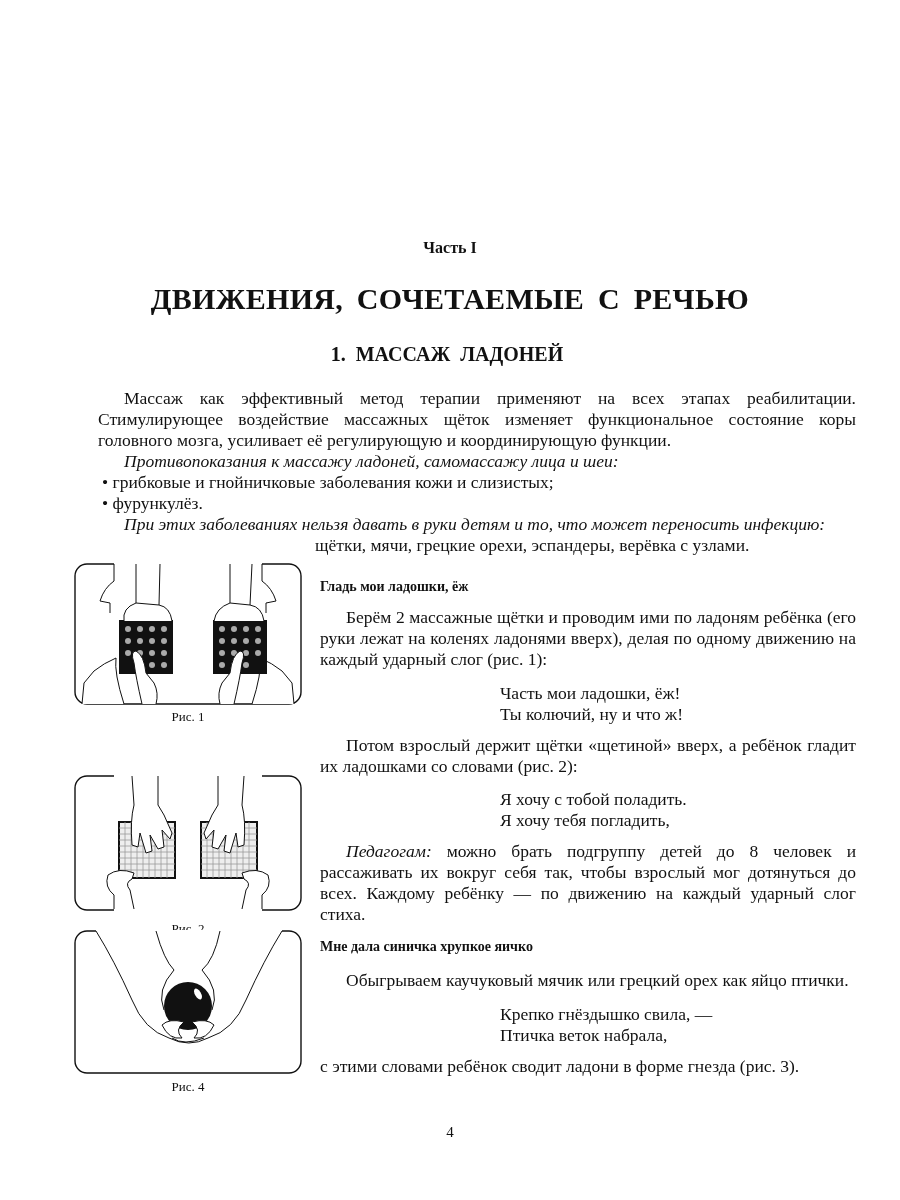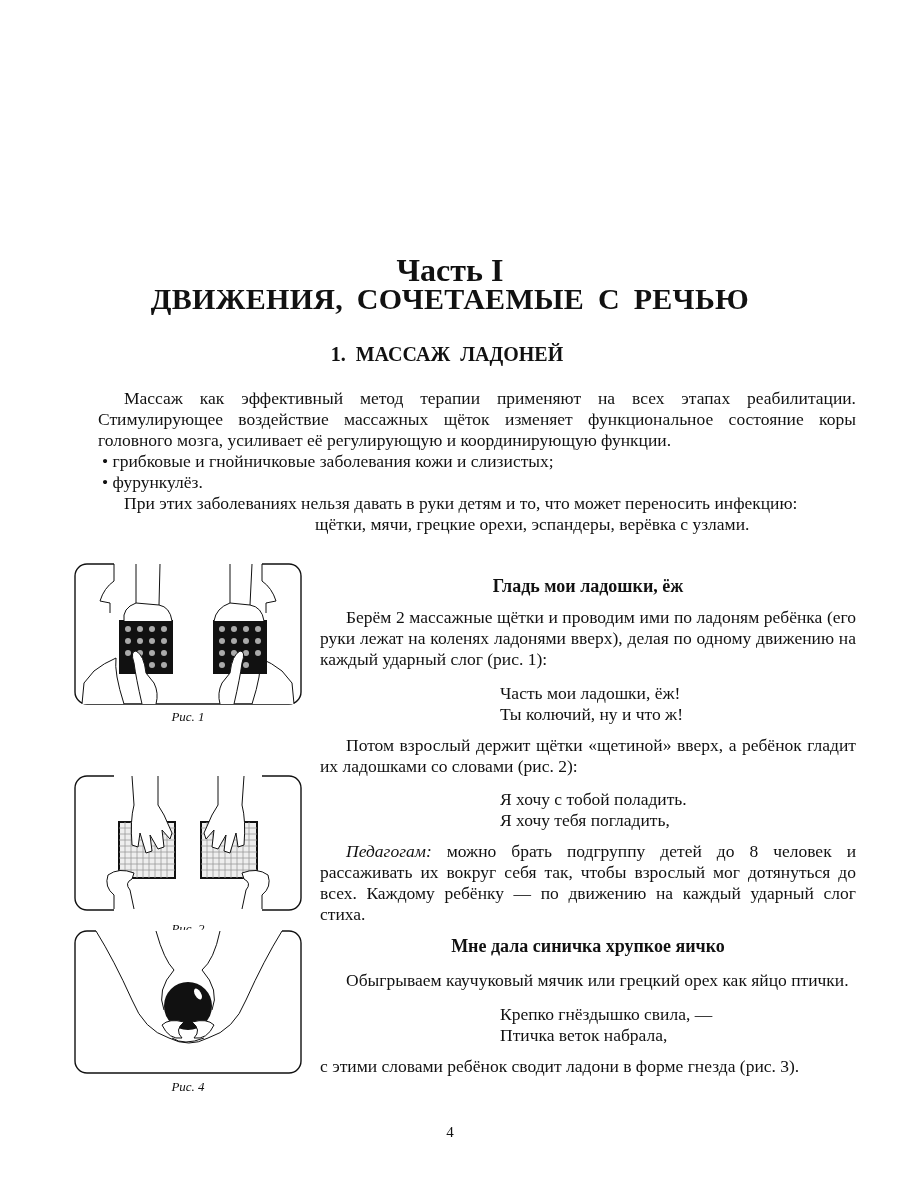--- a/index.html
+++ b/index.html
@@ -1,52 +1,53 @@
 <!DOCTYPE html>
 <html><head>
 <meta charset="utf-8">
 <style>
   html, body { margin: 0; padding: 0; background: #ffffff; }
   body { width: 900px; height: 1200px; position: relative; overflow: hidden;
          font-family: "Liberation Serif", "DejaVu Serif", serif; color: #111; }
   .abs { position: absolute; }
   .center { text-align: center; }
-  .part { left: 0; width: 900px; top: 252px; font-size: 32px; font-weight: bold; }
+  .part { left: 0; width: 900px; top: 239px; font-size: 16px; font-weight: bold; }
   .part-title { left: 0; width: 900px; top: 282px; font-size: 30px; font-weight: bold; word-spacing: 6px; letter-spacing: 0.3px; }
   .section { left: 0; width: 894px; top: 343px; font-size: 20px; font-weight: bold; word-spacing: 5px; }
   .body-text { font-size: 17.5px; line-height: 21px; }
   .just { text-align: justify; }
   .indent { text-indent: 26px; }
   .intro { left: 98px; width: 758px; top: 388px; }
   .intro p { margin: 0; }
   .intro .last-line { display: block; text-align: left; padding-left: 217px; }
   .intro .contra { font-style: italic; padding-left: 0; }
   .bullet { padding-left: 4px; text-indent: 0; }
   .right-col { left: 320px; width: 536px; }
-  .subhead { font-weight: bold; font-size: 18px; text-align: center; }
+  .subhead { font-weight: bold; font-size: 14px; }
   .verse { padding-left: 180px; margin: 0; }
   .verse div { white-space: nowrap; }
-  .fig { left: 74px; width: 256px; font-style: italic; }
+  .fig { left: 74px; width: 256px; }
   .fig svg { display: block; }
   .caption { font-size: 13px; text-align: center; width: 228px; }
   .page-num { left: 0; width: 900px; top: 1124px; font-size: 15px; text-align: center; }
   p { margin: 0; }
 </style>
 </head>
 <body>
 
 <div class="abs part center">Часть I</div>
 <div class="abs part-title center">ДВИЖЕНИЯ, СОЧЕТАЕМЫЕ С РЕЧЬЮ</div>
 <div class="abs section center">1. МАССАЖ ЛАДОНЕЙ</div>
 
 <div class="abs intro body-text">
   <p class="just indent">Массаж как эффективный метод терапии применяют на всех этапах реабилитации. Стимулирующее воздействие массажных щёток изменяет функциональное состояние коры головного мозга, усиливает её регулирующую и координирующую функции.</p>
+  <p class="indent contra">Противопоказания к массажу ладоней, самомассажу лица и шеи:</p>
   <p class="bullet">• <span>грибковые и гнойничковые заболевания кожи и слизистых;</span></p>
   <p class="bullet">• <span>фурункулёз.</span></p>
-  <p class="indent" style="white-space:nowrap;">При этих заболеваниях нельзя давать в руки детям и то, что может переносить инфекцию:</p>
+  <p class="indent" style="white-space:nowrap;font-style:italic;">При этих заболеваниях нельзя давать в руки детям и то, что может переносить инфекцию:</p>
   <span class="last-line">щётки, мячи, грецкие орехи, эспандеры, верёвка с узлами.</span>
 </div>
 
 <div class="abs fig" style="top:563px;">
   <svg width="228" height="142" viewBox="0 0 228 142">
     <rect x="1" y="1" width="226" height="140" rx="12" fill="#fff" stroke="#111" stroke-width="1.4"></rect>
     <rect x="40" y="-2" width="148" height="8" fill="#fff"></rect>
     <path d="M40 1 L40 18 Q30 25 26 38 L36 40 L36 50" fill="none" stroke="#111" stroke-width="1"></path>
     <path d="M188 1 L188 18 Q198 25 202 38 L192 40 L192 50" fill="none" stroke="#111" stroke-width="1"></path>
     <path d="M50 141 Q40 110 42 95 Q30 100 20 108 L10 120 L8 141" fill="#fff" stroke="#111" stroke-width="1"></path>

